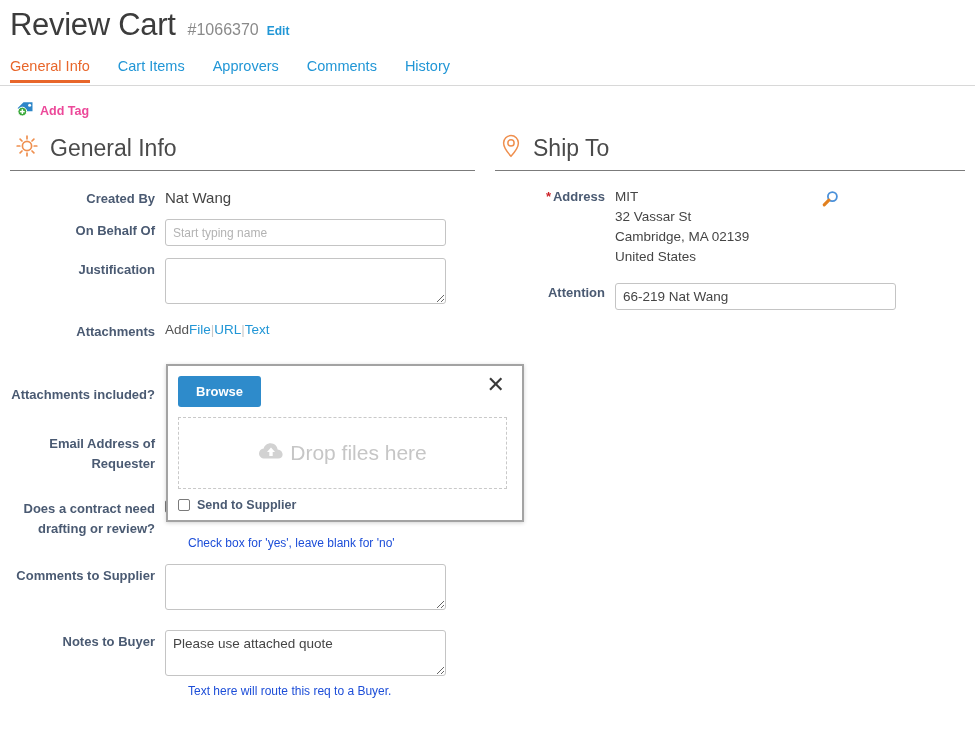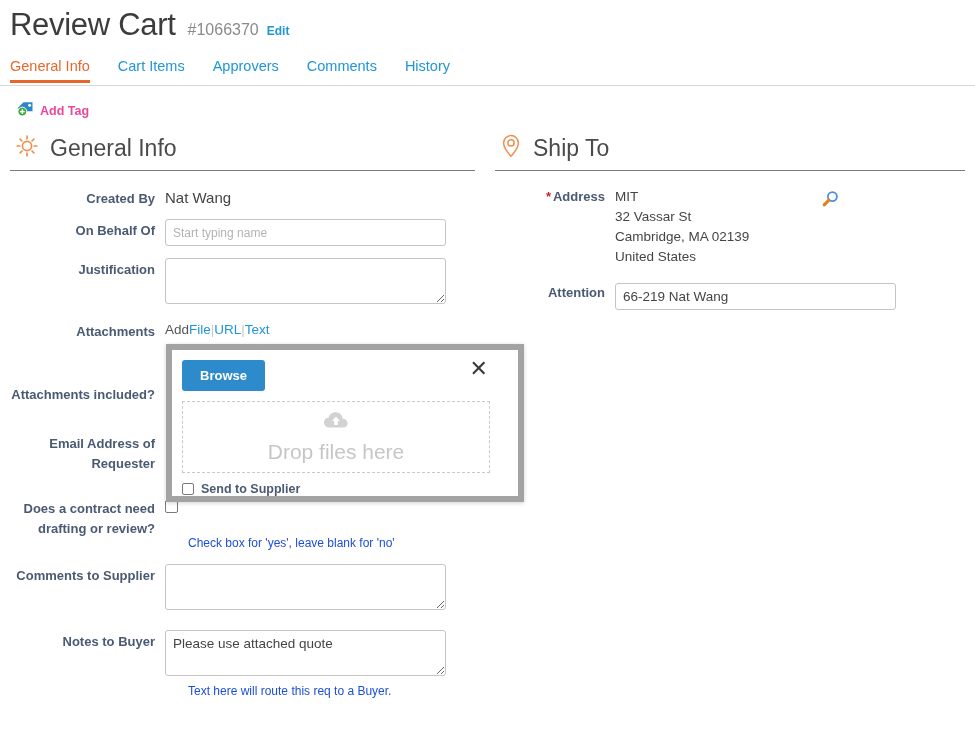--- a/index.html
+++ b/index.html
@@ -223,27 +223,27 @@
     padding: 3px 7px;
     font-size: 13.5px;
     color: #454545;
     font-family: "Liberation Sans", sans-serif;
   }
 
   
   .upload-panel {
     position: absolute;
     left: 166px;
-    top: 344px;
+    top: 364px;
     width: 358px;
     height: 158px;
     background: #fff;
-    border: 6px solid #a3a3a3;
+    border: 2px solid #a3a3a3;
     box-shadow: 0 1px 4px rgba(0,0,0,0.18);
-    padding: 10px 28px 10px 10px;
+    padding: 10px 15px 10px 10px;
     z-index: 20;
   }
   .upload-top {
     display: flex;
     justify-content: space-between;
     align-items: flex-start;
   }
   .browse-btn {
     background: #2e8bcb;
     color: #fff;
@@ -264,21 +264,20 @@
     padding: 0 2px;
   }
   .dropzone {
     margin-top: 10px;
     height: 72px;
     border: 1px dashed #c9c9c9;
     display: flex;
     align-items: center;
     justify-content: center;
     gap: 6px;
-    flex-direction: column;
   }
   .drop-text {
     font-size: 21px;
     color: #c6c6c6;
   }
   .send-row {
     display: flex;
     align-items: center;
     gap: 7px;
     margin-top: 9px;

